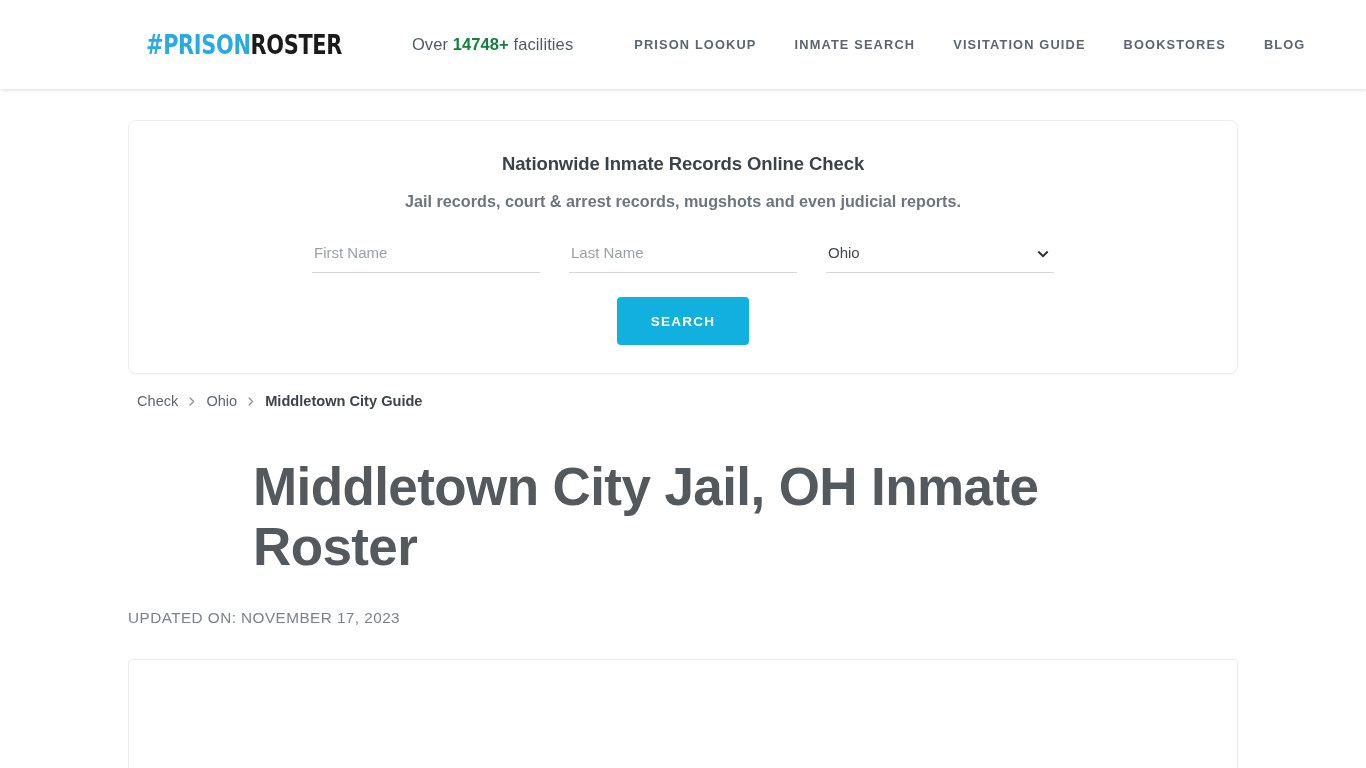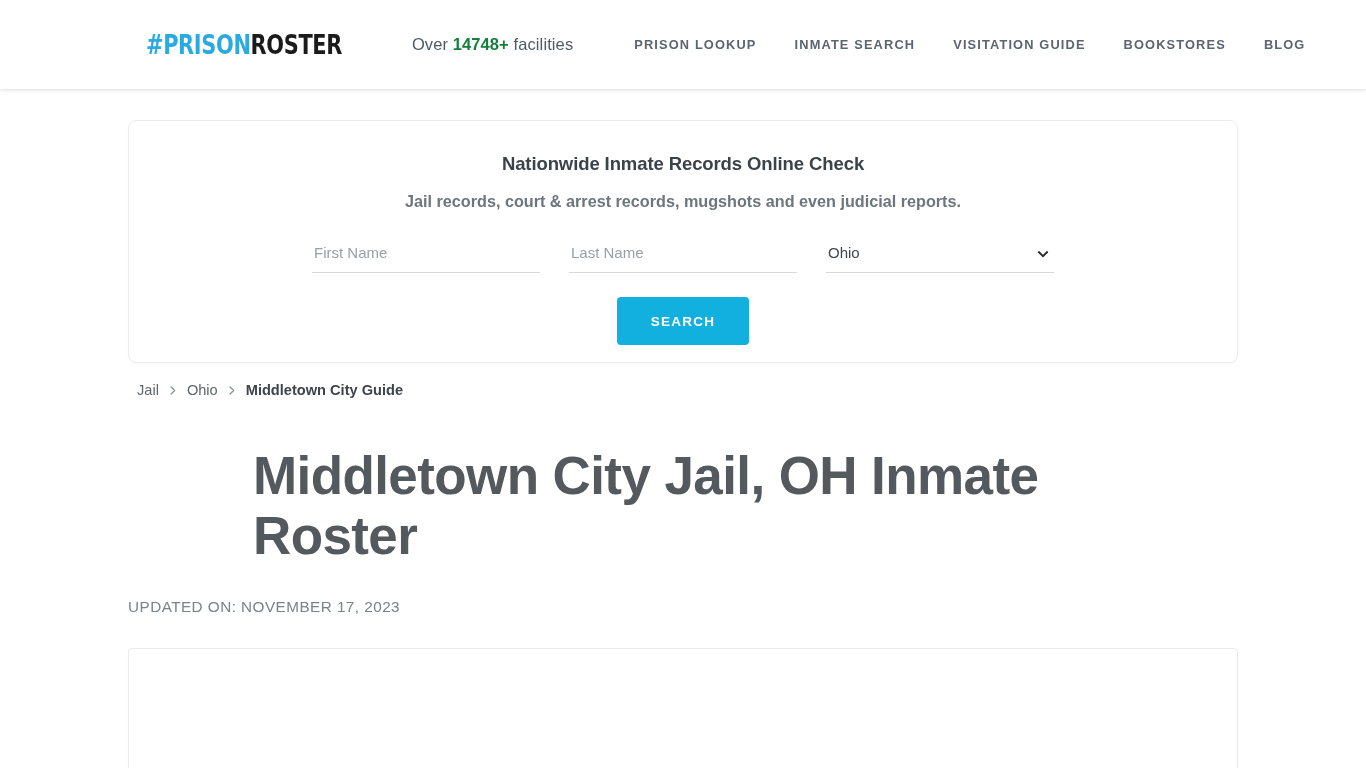--- a/index.html
+++ b/index.html
@@ -82,21 +82,21 @@
     position: relative;
   }
 
   
   .search-card {
     margin-top: 31px;
     background: #ffffff;
     border: 1px solid #ececec;
     border-radius: 8px;
     box-shadow: 0 1px 2px rgba(0,0,0,0.03);
-    padding: 26px 30px 17px 30px;
+    padding: 26px 30px 28px 30px;
   }
   .search-title {
     text-align: center;
     font-size: 18.5px;
     font-weight: 700;
     color: #3b4349;
     margin: 6px 0 0 0;
     letter-spacing: -0.1px;
   }
   .search-sub {
@@ -280,21 +280,21 @@
 
     </div>
 
     <div class="search-btn-row">
       <button class="search-btn">Search</button>
     </div>
 
   </section>
 
   <nav class="breadcrumb">
-    <a class="crumb" href="#">Jail</a>
+    <a class="crumb" href="#">Check</a>
     <span class="crumb-sep">
       <svg viewBox="0 0 10 12" width="8" height="11" aria-hidden="true">
         <path d="M2.6 1.6 L7 6 L2.6 10.4" fill="none" stroke="#8c9399" stroke-width="1.6" stroke-linecap="round" stroke-linejoin="round"></path>
       </svg>
     </span>
     <a class="crumb" href="#">Ohio</a>
     <span class="crumb-sep">
       <svg viewBox="0 0 10 12" width="8" height="11" aria-hidden="true">
         <path d="M2.6 1.6 L7 6 L2.6 10.4" fill="none" stroke="#8c9399" stroke-width="1.6" stroke-linecap="round" stroke-linejoin="round"></path>
       </svg>

